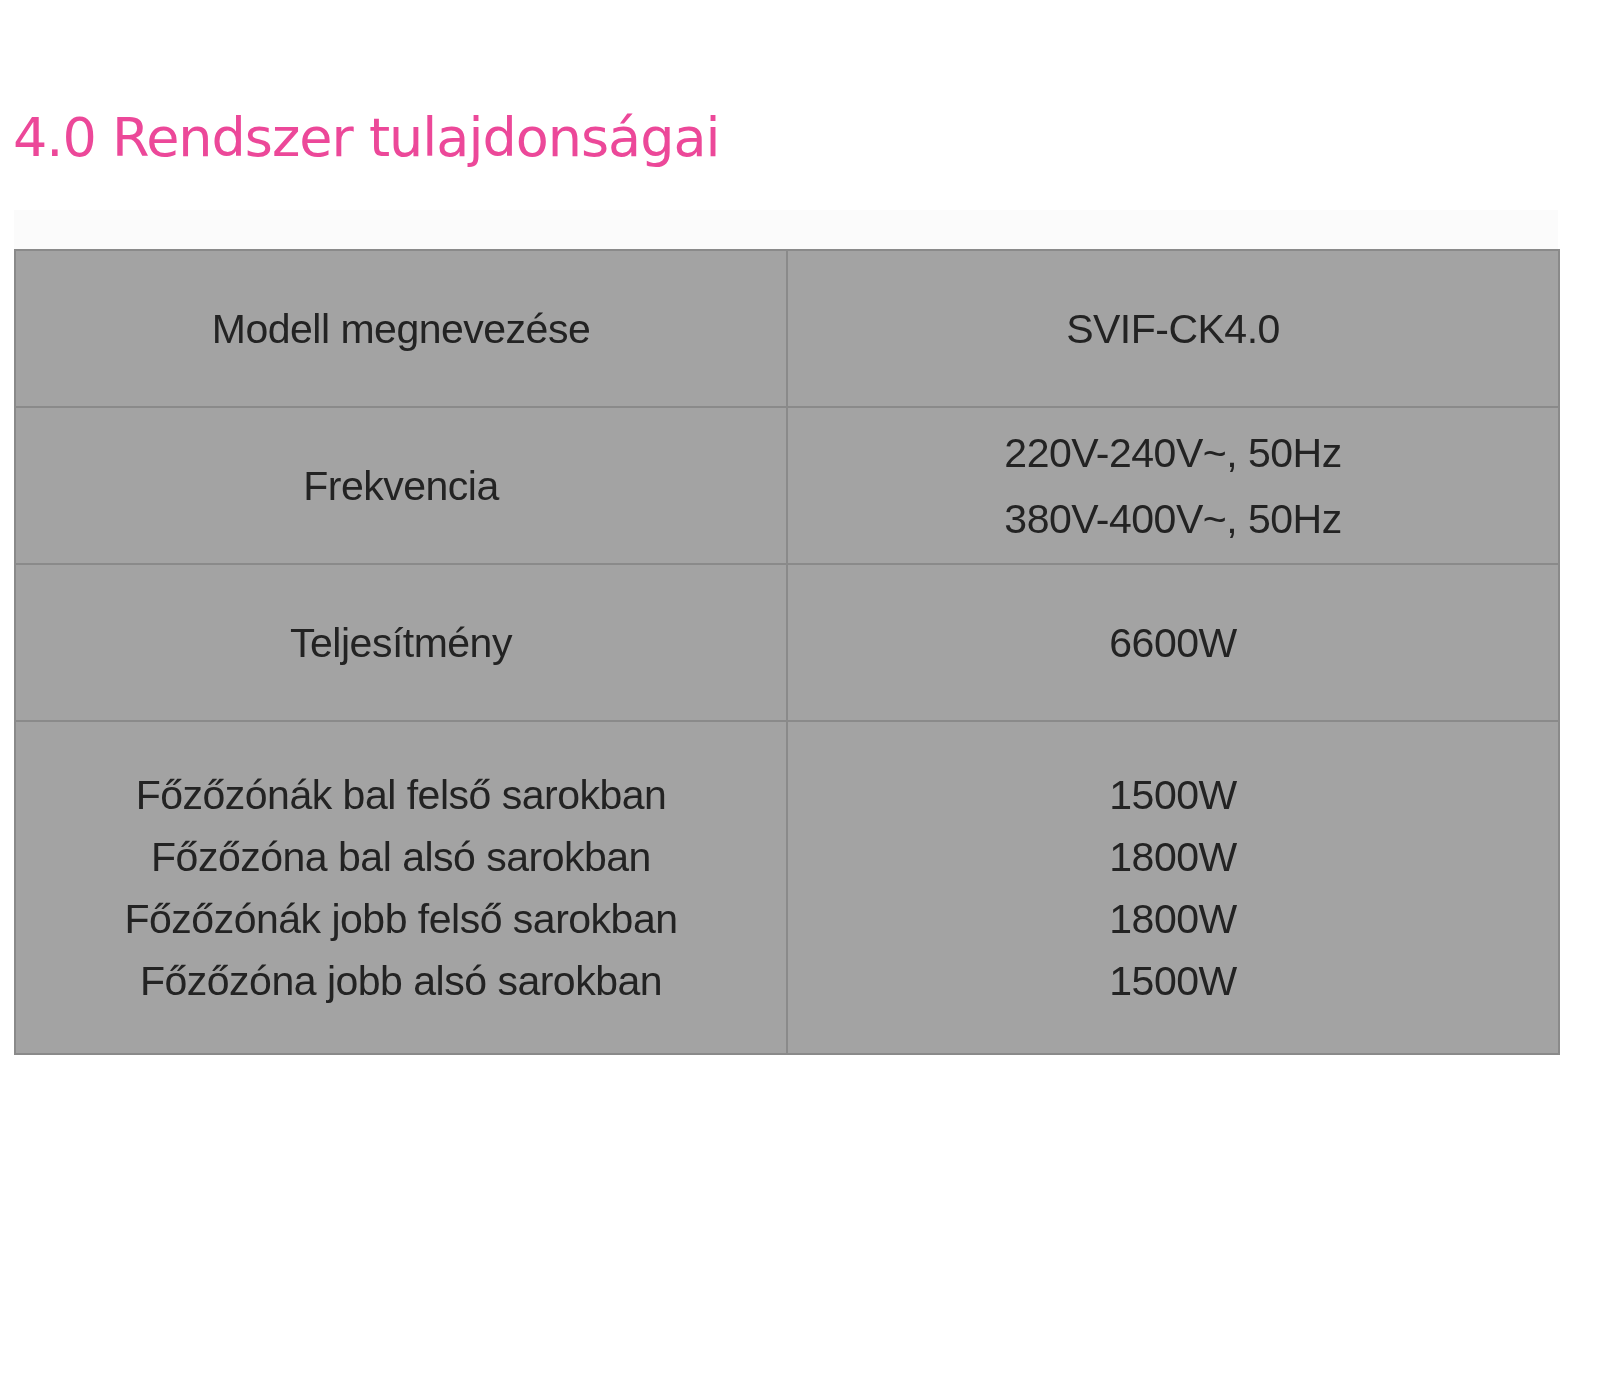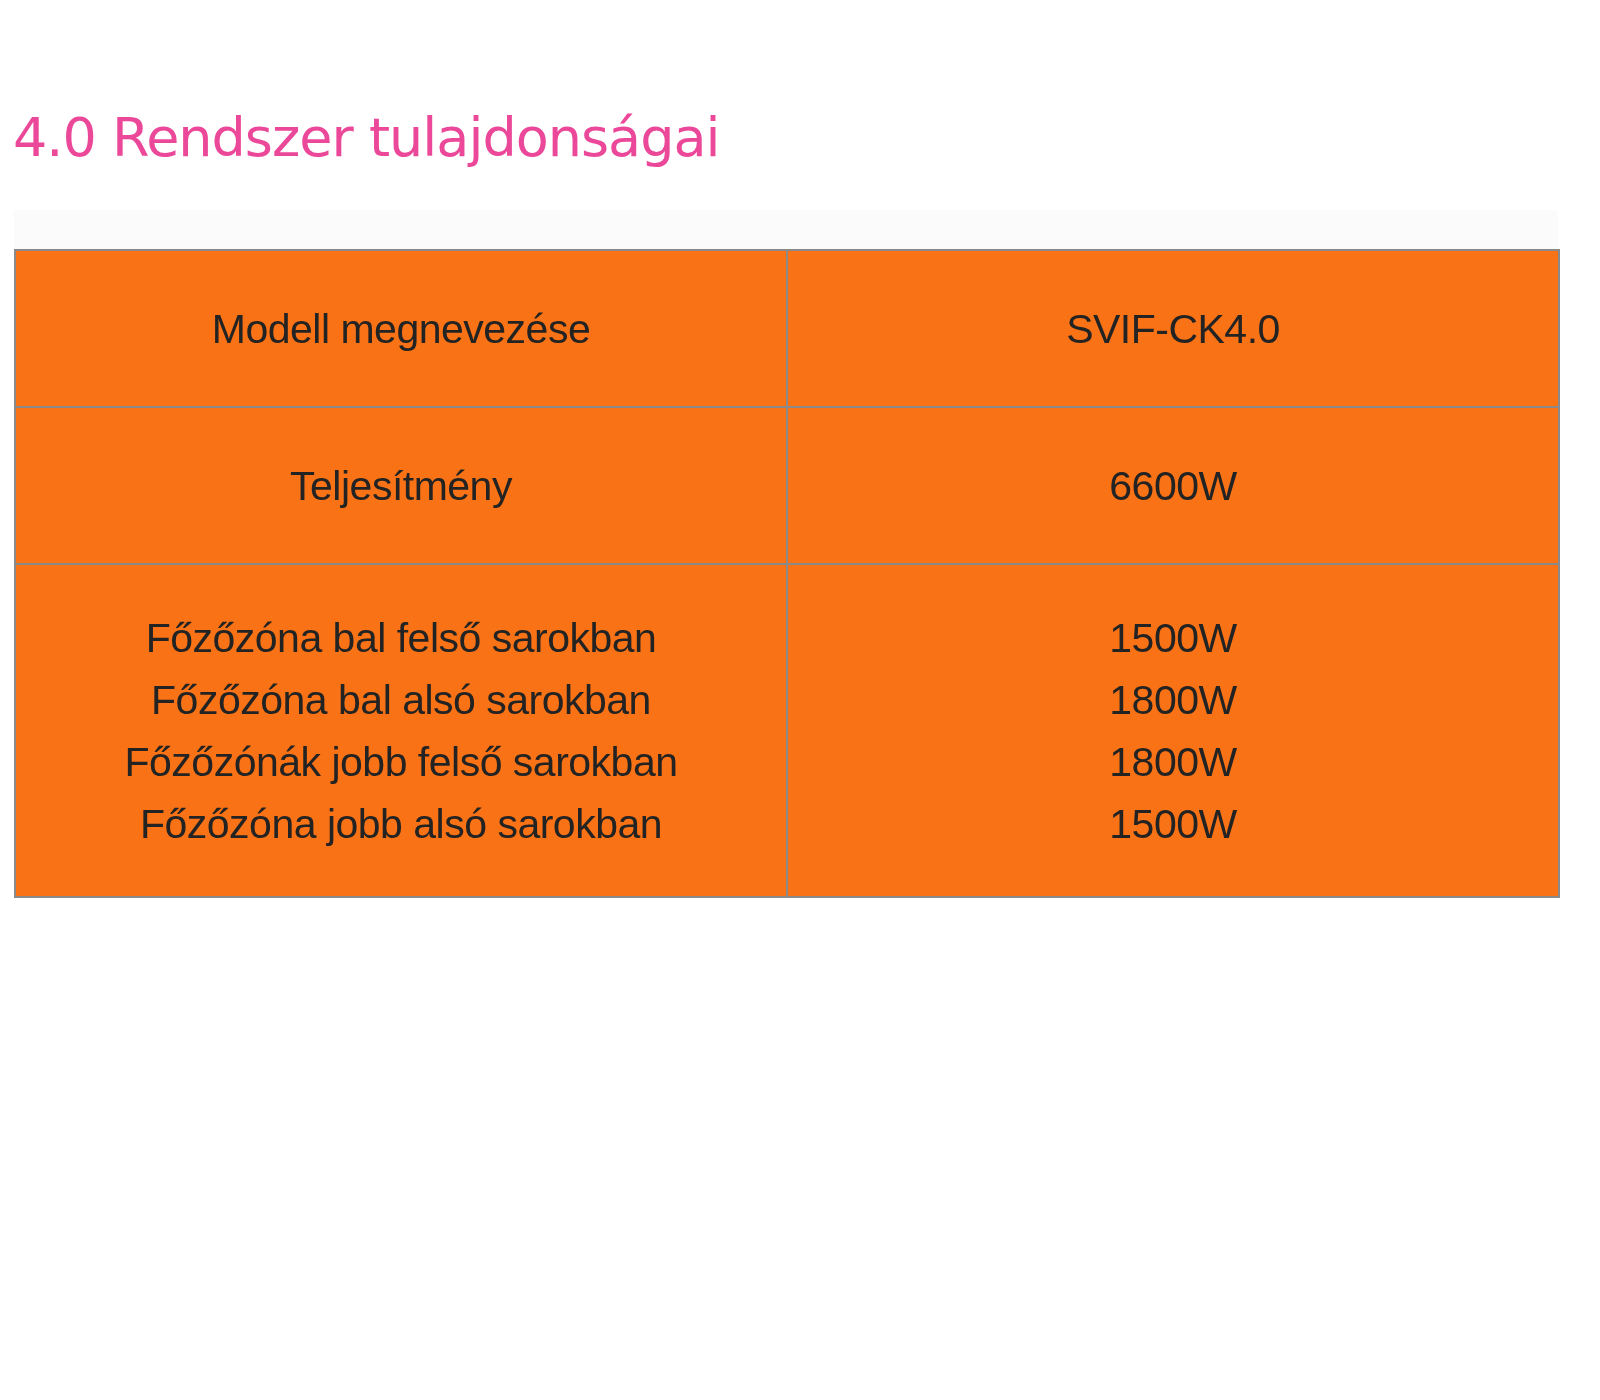--- a/index.html
+++ b/index.html
@@ -36,21 +36,21 @@
       height: 40px;
       background: #fbfbfb;
     }
     table.spec-table {
       position: absolute;
       left: 14px;
       top: 249px;
       width: 1544px;
       border-collapse: collapse;
       table-layout: fixed;
-      background: #f97316;
+      background: #a3a3a3;
     }
     table.spec-table td {
       border: 2px solid #8a8a8a;
       text-align: center;
       vertical-align: middle;
       padding: 0;
       font-family: "Liberation Sans", sans-serif;
       font-size: 41px;
       color: #232323;
       letter-spacing: -0.5px;
@@ -76,29 +76,38 @@
     <tr style="height:157px">
       <td class="label-cell">
         <span class="line">Modell megnevezése</span>
       </td>
       <td class="value-cell">
         <span class="line">SVIF-CK4.0</span>
       </td>
     </tr>
     <tr style="height:157px">
       <td class="label-cell">
+        <span class="line">Frekvencia</span>
+      </td>
+      <td class="value-cell">
+        <span class="line tight">220V-240V~, 50Hz</span>
+        <span class="line tight">380V-400V~, 50Hz</span>
+      </td>
+    </tr>
+    <tr style="height:157px">
+      <td class="label-cell">
         <span class="line">Teljesítmény</span>
       </td>
       <td class="value-cell">
         <span class="line">6600W</span>
       </td>
     </tr>
     <tr style="height:333px">
       <td class="label-cell">
-        <span class="line">Főzőzóna bal felső sarokban</span>
+        <span class="line">Főzőzónák bal felső sarokban</span>
         <span class="line">Főzőzóna bal alsó sarokban</span>
         <span class="line">Főzőzónák jobb felső sarokban</span>
         <span class="line">Főzőzóna jobb alsó sarokban</span>
       </td>
       <td class="value-cell">
         <span class="line">1500W</span>
         <span class="line">1800W</span>
         <span class="line">1800W</span>
         <span class="line">1500W</span>
       </td>

